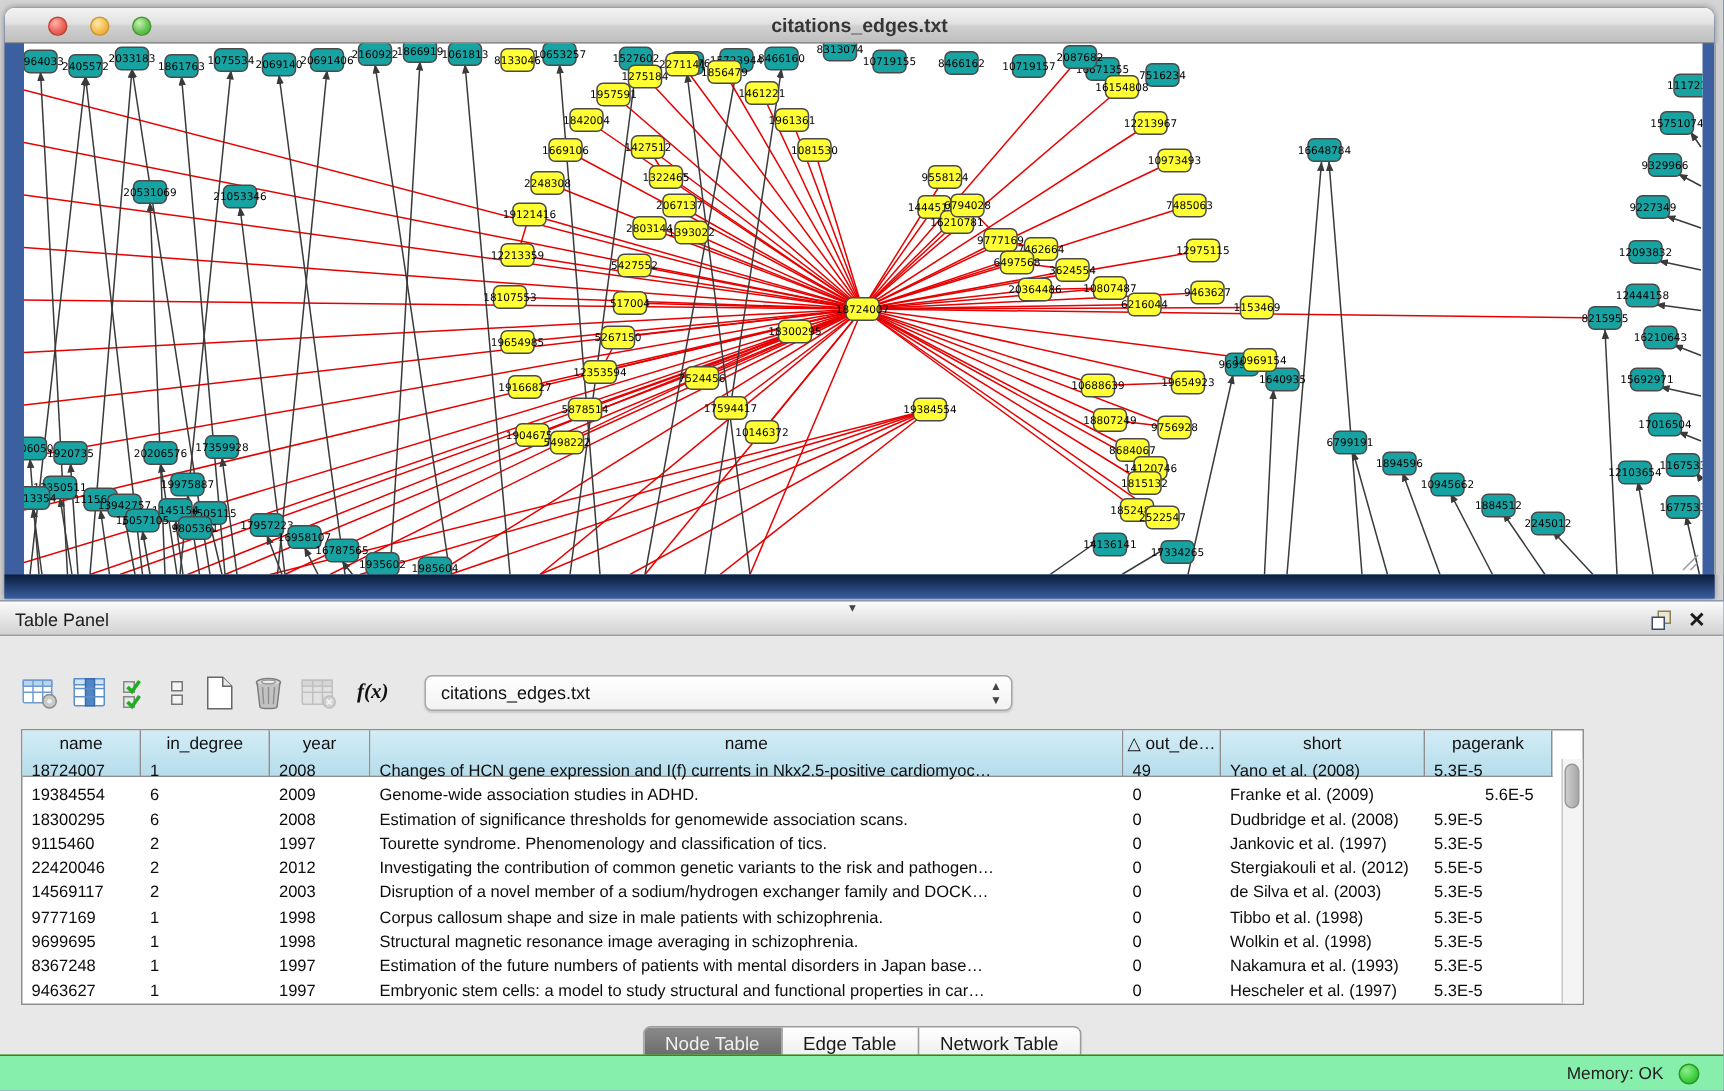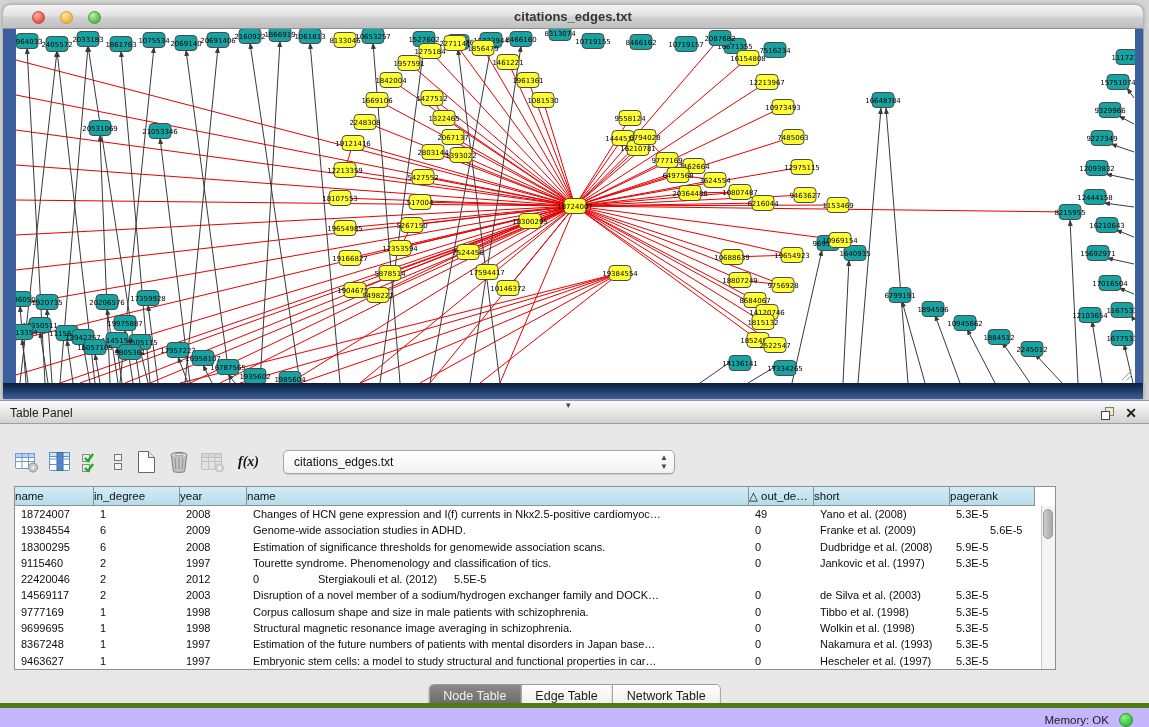--- a/index.html
+++ b/index.html
@@ -42,41 +42,41 @@
   .fx { font-size:14px; font-style:italic; font-weight:bold; font-family:"Liberation Serif",serif; color:#111;
         margin:0 10px 0 4px; }
   .combo { position:absolute; left:283px; top:50px; width:392px; height:24px; background:linear-gradient(180deg,#ffffff,#f2f2f2);
     border:1px solid #a6a6a6; border-radius:5px; box-shadow:0 1px 1px rgba(0,0,0,.12); }
   .combo .combo-text { position:absolute; left:10px; top:4px; font-size:12px; color:#111; }
   .combo .stepper { position:absolute; right:6px; top:2px; font-size:8px; line-height:9px; color:#444; text-align:center; }
 
   
   .dtable { position:absolute; left:14px; top:86px; width:1042px; height:184px; background:#fff; border:1px solid #8f8f8f; }
   .thead { display:flex; height:19px; }
-  .th { height:19px; line-height:18px; font-size:11.5px; color:#111;
+  .th { height:31px; line-height:18px; font-size:11.5px; text-align:center; color:#111;
     background:linear-gradient(180deg,#d3ecf6,#b5ddeb); border-right:1px solid #8f8f8f; border-bottom:1px solid #8f8f8f;
     overflow:hidden; white-space:nowrap; flex:none; }
   .tbody { position:relative; }
   .tr { display:flex; height:16.3px; }
   .td { height:16.3px; line-height:16px; font-size:11px; padding-left:6px; color:#0c0c0c;
     overflow:hidden; white-space:nowrap; flex:none; }
   .vscroll { position:absolute; right:0; top:19px; width:14px; height:163px; background:#f4f4f4; border-left:1px solid #c9c9c9; }
   .vthumb { position:absolute; left:1px; top:3px; width:10px; height:30px; border-radius:5px;
     background:linear-gradient(90deg,#cdcdcd,#a8a8a8); border:1px solid #9a9a9a; }
 
   
   .tabs { position:absolute; left:50%; transform:translateX(-50%); top:284px; display:flex; height:23px;
     border:1px solid #9a9a9a; border-radius:5px; overflow:hidden; box-shadow:0 1px 1px rgba(0,0,0,.12); }
   .tab { padding:0 14px; line-height:22px; font-size:12.5px; color:#1a1a1a;
     background:linear-gradient(180deg,#ffffff,#ededed); border-left:1px solid #9a9a9a; }
   .tab:first-child { border-left:none; }
   .tab.selected { background:linear-gradient(180deg,#8a8a8a,#686868); color:#f0f0f0; }
 
   
-  .statusbar { position:absolute; left:0; top:303px; width:100%; height:24px; background:#c4b5fd; border-top:5px solid #4d7c0f; }
+  .statusbar { position:absolute; left:0; top:303px; width:100%; height:24px; background:#86efac; border-top:1px solid #4d7c0f; }
   .mem-label { position:absolute; right:40px; top:6px; font-size:11.5px; color:#222; }
   .mem-dot { position:absolute; right:16px; top:5px; width:14px; height:14px; border-radius:50%;
     background:radial-gradient(circle at 35% 30%,#8dee8d,#3ecf3e 60%,#2aa82a); border:1px solid #2a992a; }
 </style>
 </head>
 <body>
 
 <div class="net-window">
   <div class="titlebar">
     <span class="tl red"></span>
@@ -890,20 +890,21 @@
           <div class="td" style="width: 67px;">1997</div>
           <div class="td" style="width: 502px;">Tourette syndrome. Phenomenology and classification of tics.</div>
           <div class="td" style="width: 65px;">0</div>
           <div class="td" style="width: 136px;">Jankovic et al. (1997)</div>
           <div class="td" style="width: 85px;">5.3E-5</div>
         </div>
         <div class="tr">
           <div class="td" style="width: 79px;">22420046</div>
           <div class="td" style="width: 86px;">2</div>
           <div class="td" style="width: 67px;">2012</div>
+          <div class="td" style="width: 502px;">Investigating the contribution of common genetic variants to the risk and pathogen…</div>
           <div class="td" style="width: 65px;">0</div>
           <div class="td" style="width: 136px;">Stergiakouli et al. (2012)</div>
           <div class="td" style="width: 85px;">5.5E-5</div>
         </div>
         <div class="tr">
           <div class="td" style="width: 79px;">14569117</div>
           <div class="td" style="width: 86px;">2</div>
           <div class="td" style="width: 67px;">2003</div>
           <div class="td" style="width: 502px;">Disruption of a novel member of a sodium/hydrogen exchanger family and DOCK…</div>
           <div class="td" style="width: 65px;">0</div>

